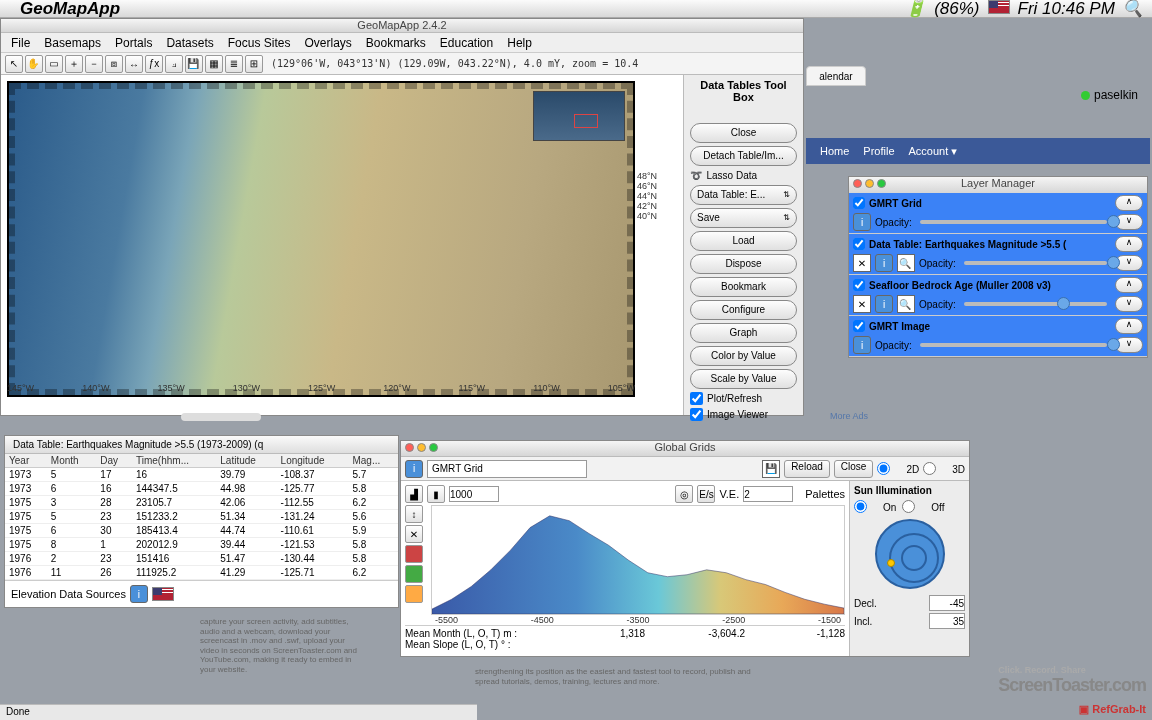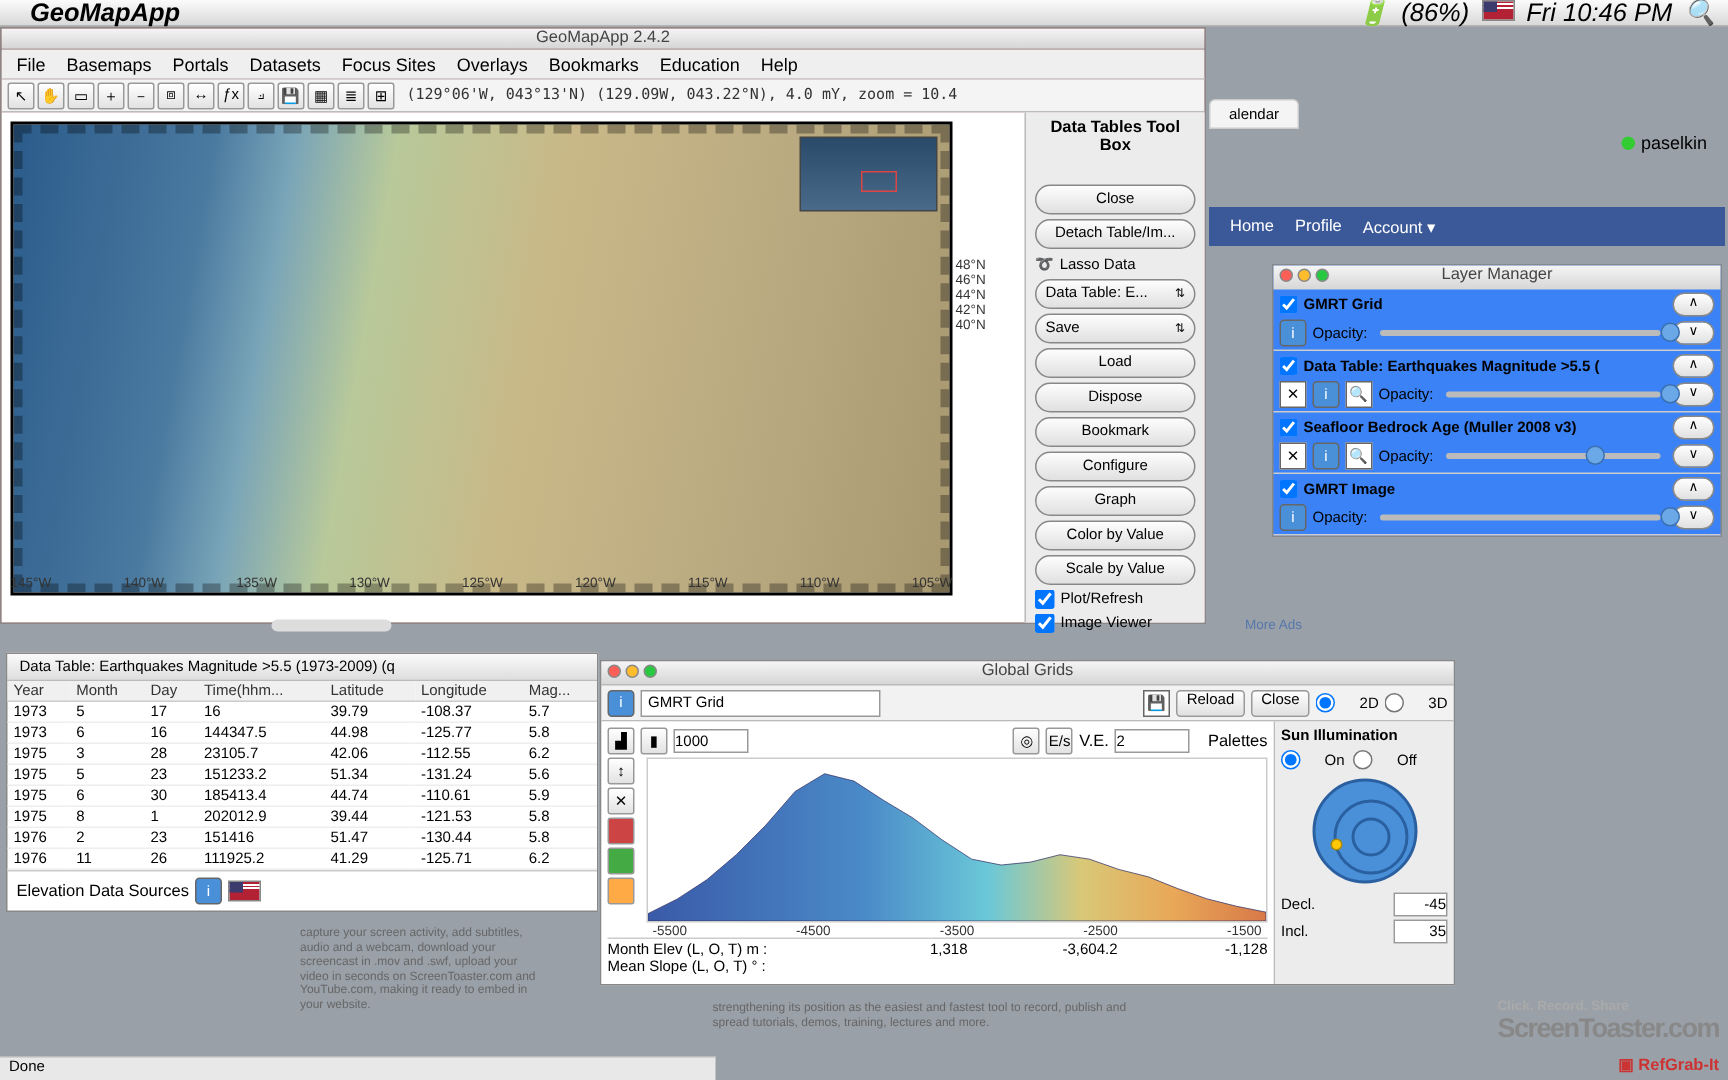--- a/index.html
+++ b/index.html
@@ -371,21 +371,21 @@
             <span>-5500</span>
               <span>-4500</span>
               <span>-3500</span>
               <span>-2500</span>
               <span>-1500</span>
           </div>
         </div>
       </div>
       <div class="stats" id="stats-rows">
           <div class="stats-row">
-            <span>Month Elev (L, O, T) m :</span>
+            <span>Mean Month (L, O, T) m :</span>
             <span class="v">1,318</span>
             <span class="v">-3,604.2</span>
             <span class="v">-1,128</span>
           </div>
           <div class="stats-row">
             <span>Mean Slope (L, O, T) ° :</span>
             <span class="v"></span>
             <span class="v"></span>
             <span class="v"></span>
           </div>

